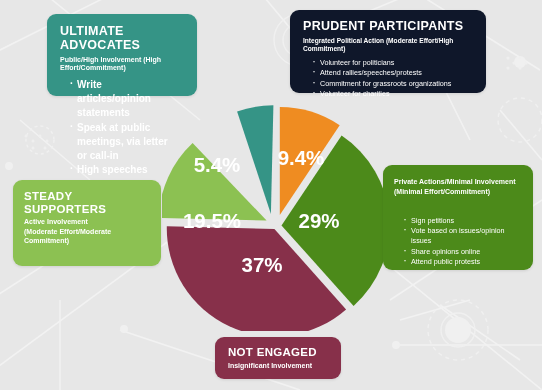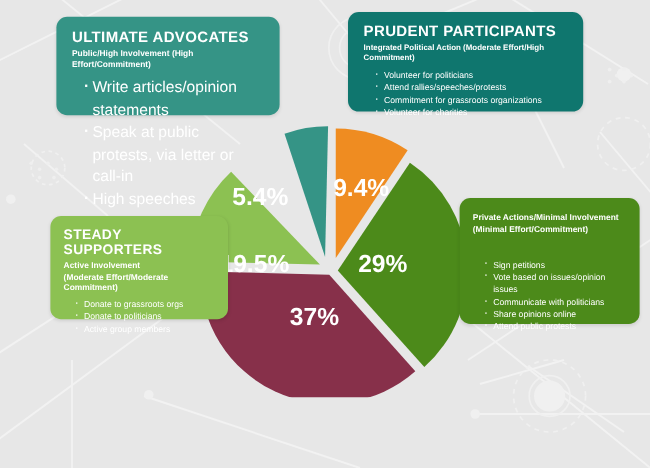--- a/index.html
+++ b/index.html
@@ -59,33 +59,33 @@
     content: "\00B7";
     position: absolute;
     left: 0;
     top: -1px;
     font-weight: bold;
   }
 
   
   #box-ultimate-advocates {
     left: 47px; top: 14px;
-    width: 186px; height: 82px;
+    width: 150px; height: 82px;
     background: #359486;
     padding: 11px 24px 8px 13px;
   }
   #box-ultimate-advocates .box-title { font-size: 12.5px; }
   #box-ultimate-advocates .box-sub { font-size: 7px; }
-  #box-ultimate-advocates ul li { font-size: 13px; }
+  #box-ultimate-advocates ul li { font-size: 10px; font-weight: bold; }
 
   
   #box-prudent-participants {
     left: 290px; top: 10px;
     width: 196px; height: 83px;
-    background: #0f766e;
+    background: #0f172a;
     padding: 10px 12px 8px 13px;
   }
   #box-prudent-participants .box-title { font-size: 12.5px; }
   #box-prudent-participants .box-sub { font-size: 6.6px; }
   #box-prudent-participants ul li { font-size: 7.2px; }
 
   
   #box-background-backers {
     left: 383px; top: 165px;
     width: 150px; height: 105px;
@@ -97,21 +97,20 @@
   #box-background-backers .box-sub2 { font-size: 7px; font-weight: bold; line-height:1.3; }
   #box-background-backers ul { margin-top: 20px; }
   #box-background-backers ul li { font-size: 7.2px; }
 
   
   #box-steady-supporters {
     left: 13px; top: 180px;
     width: 148px; height: 86px;
     background: #8cc152;
     padding: 10px 10px 8px 11px;
-    margin-left: 29px;
   }
   #box-steady-supporters .box-title { font-size: 11.5px; }
   #box-steady-supporters .box-sub { font-size: 7px; }
   #box-steady-supporters .box-sub2 { font-size: 7px; font-weight: bold; line-height: 1.3; }
   #box-steady-supporters ul { margin-top: 4px; }
   #box-steady-supporters ul li { font-size: 7.2px; }
 
   
   #box-not-engaged {
     left: 215px; top: 337px;
@@ -214,21 +213,21 @@
       <text class="slice-label" x="50" y="119" font-size="20.5">19.5%</text>
       <text class="slice-label" x="55" y="63" font-size="20.5">5.4%</text>
     </g>
   </svg>
 
   <div class="box" id="box-ultimate-advocates">
     <div class="box-title">ULTIMATE ADVOCATES</div>
     <div class="box-sub">Public/High Involvement (High Effort/Commitment)</div>
     <ul>
       <li>Write articles/opinion statements</li>
-      <li>Speak at public protests, via letter or call-in</li>
+      <li>Speak at public meetings, via letter or call-in</li>
       <li>High speeches</li>
     </ul>
   </div>
 
   <div class="box" id="box-prudent-participants">
     <div class="box-title">PRUDENT PARTICIPANTS</div>
     <div class="box-sub">Integrated Political Action (Moderate Effort/High Commitment)</div>
     <ul>
       <li>Volunteer for politicians</li>
       <li>Attend rallies/speeches/protests</li>
@@ -236,31 +235,29 @@
       <li>Volunteer for charities</li>
     </ul>
   </div>
 
   <div class="box" id="box-background-backers">
     <div class="box-sub">Private Actions/Minimal Involvement</div>
     <div class="box-sub2">(Minimal Effort/Commitment)</div>
     <ul>
       <li>Sign petitions</li>
       <li>Vote based on issues/opinion issues</li>
-      <li>Communicate with politicians</li>
       <li>Share opinions online</li>
       <li>Attend public protests</li>
     </ul>
   </div>
 
   <div class="box" id="box-steady-supporters">
     <div class="box-title">STEADY SUPPORTERS</div>
     <div class="box-sub">Active Involvement</div>
     <div class="box-sub2">(Moderate Effort/Moderate Commitment)</div>
-    <ul>
-      <li>Donate to grassroots orgs</li>
-      <li>Donate to politicians</li>
-      <li>Active group members</li>
-    </ul>
-  </div>
-
+  </div>
+
+  <div class="box" id="box-not-engaged">
+    <div class="box-title">NOT ENGAGED</div>
+    <div class="box-sub">Insignificant Involvement</div>
+  </div>
 
 </div>
 
 </body></html>

